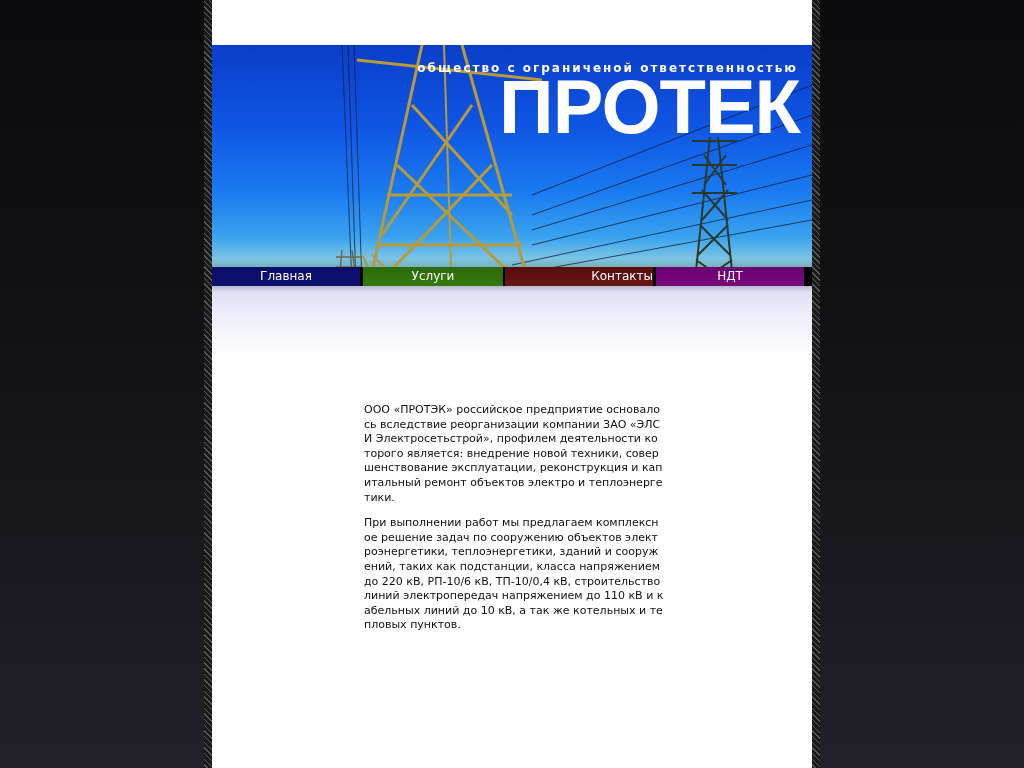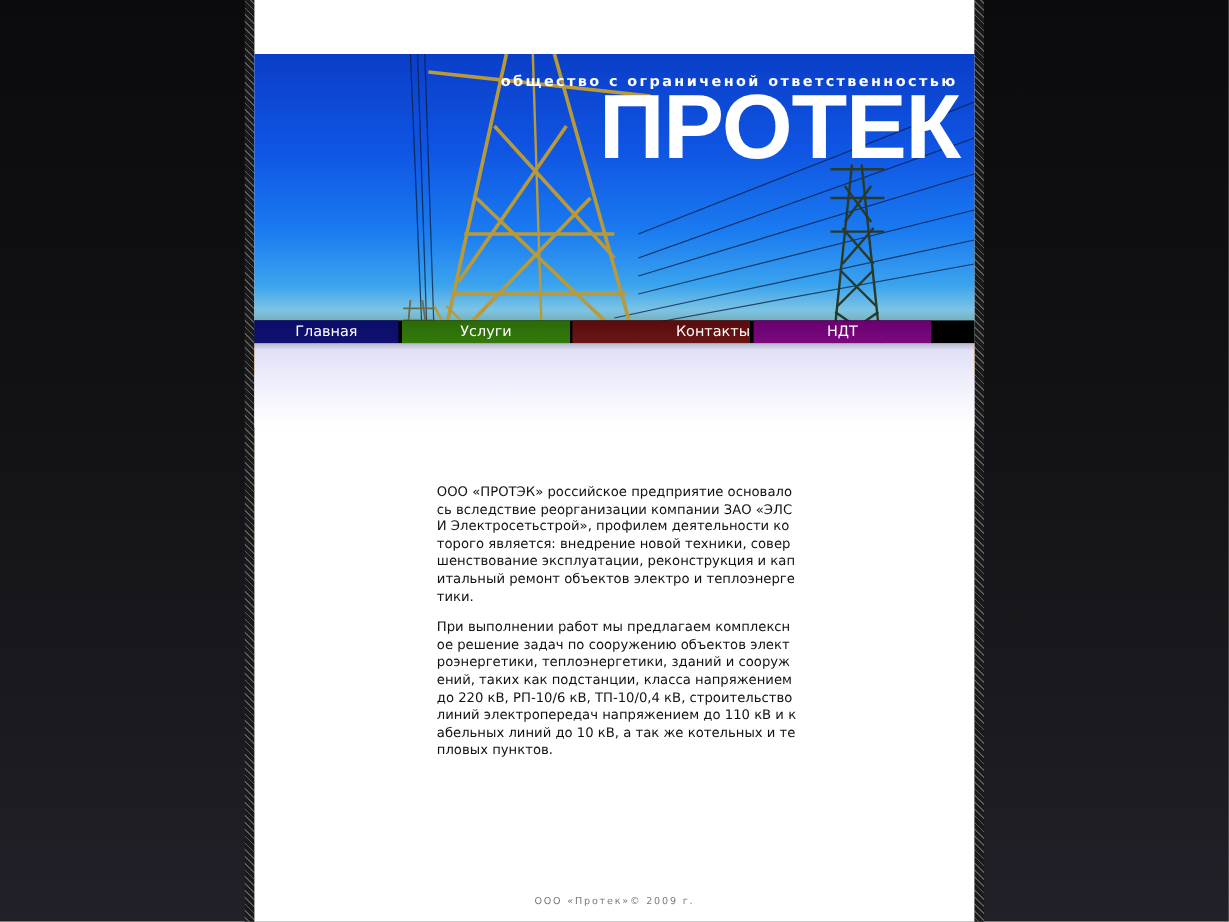--- a/index.html
+++ b/index.html
@@ -36,21 +36,21 @@
   }
   .nav {
     position:absolute; left:0; top:267px; width:600px; height:19px;
     display:flex; background:#000;
   }
   .nav a {
     display:block; height:19px; line-height:19px; text-align:center;
     color:#ffffff; font-size:12px; text-decoration:none;
     font-family:"DejaVu Sans", sans-serif;
   }
-  .nav .n1 { width:120px; background:linear-gradient(#0c0c6a,#10106e); }
+  .nav .n1 { width:148px; background:linear-gradient(#0c0c6a,#10106e); }
   .nav .n2 { width:140px; margin-left:3px; background:linear-gradient(#2a6a08,#357a0c); }
   .nav .n3 { width:148px; margin-left:2px; background:linear-gradient(#5a0c0c,#6a1616);text-align:right; }
   .nav .n4 { width:148px; margin-left:3px; background:linear-gradient(#6a0070,#7a0a7e); }
   .shade {
     position:absolute; left:0; top:286px; width:600px; height:70px;
     background:linear-gradient(to bottom, #b8b8cc 0px, #e0e0f6 6px, #eeeefc 30px, #ffffff 70px);
   }
   .content {
     position:absolute; left:152px; top:403px; width:300px;
     font-family:"DejaVu Sans", sans-serif; font-size:11px; line-height:14.6px; color:#111;
@@ -123,14 +123,13 @@
     <a class="n4" href="#">НДТ</a>
   </nav>
 
   <div class="shade"></div>
 
   <div class="content">
     <p>ООО «ПРОТЭК» российское предприятие основалось вследствие реорганизации компании ЗАО «ЭЛСИ Электросетьстрой», профилем деятельности которого является: внедрение новой техники, совершенствование эксплуатации, реконструкция и капитальный ремонт объектов электро и теплоэнергетики.</p>
     <p>При выполнении работ мы предлагаем комплексное решение задач по сооружению объектов электроэнергетики, теплоэнергетики, зданий и сооружений, таких как подстанции, класса напряжением до 220 кВ, РП-10/6 кВ, ТП-10/0,4 кВ, строительство линий электропередач напряжением до 110 кВ и кабельных линий до 10 кВ, а так же котельных и тепловых пунктов.</p>
   </div>
 
-  <div class="footer">ООО «Протек»© 2009 г.</div>
 </div>
 
 </body></html>

